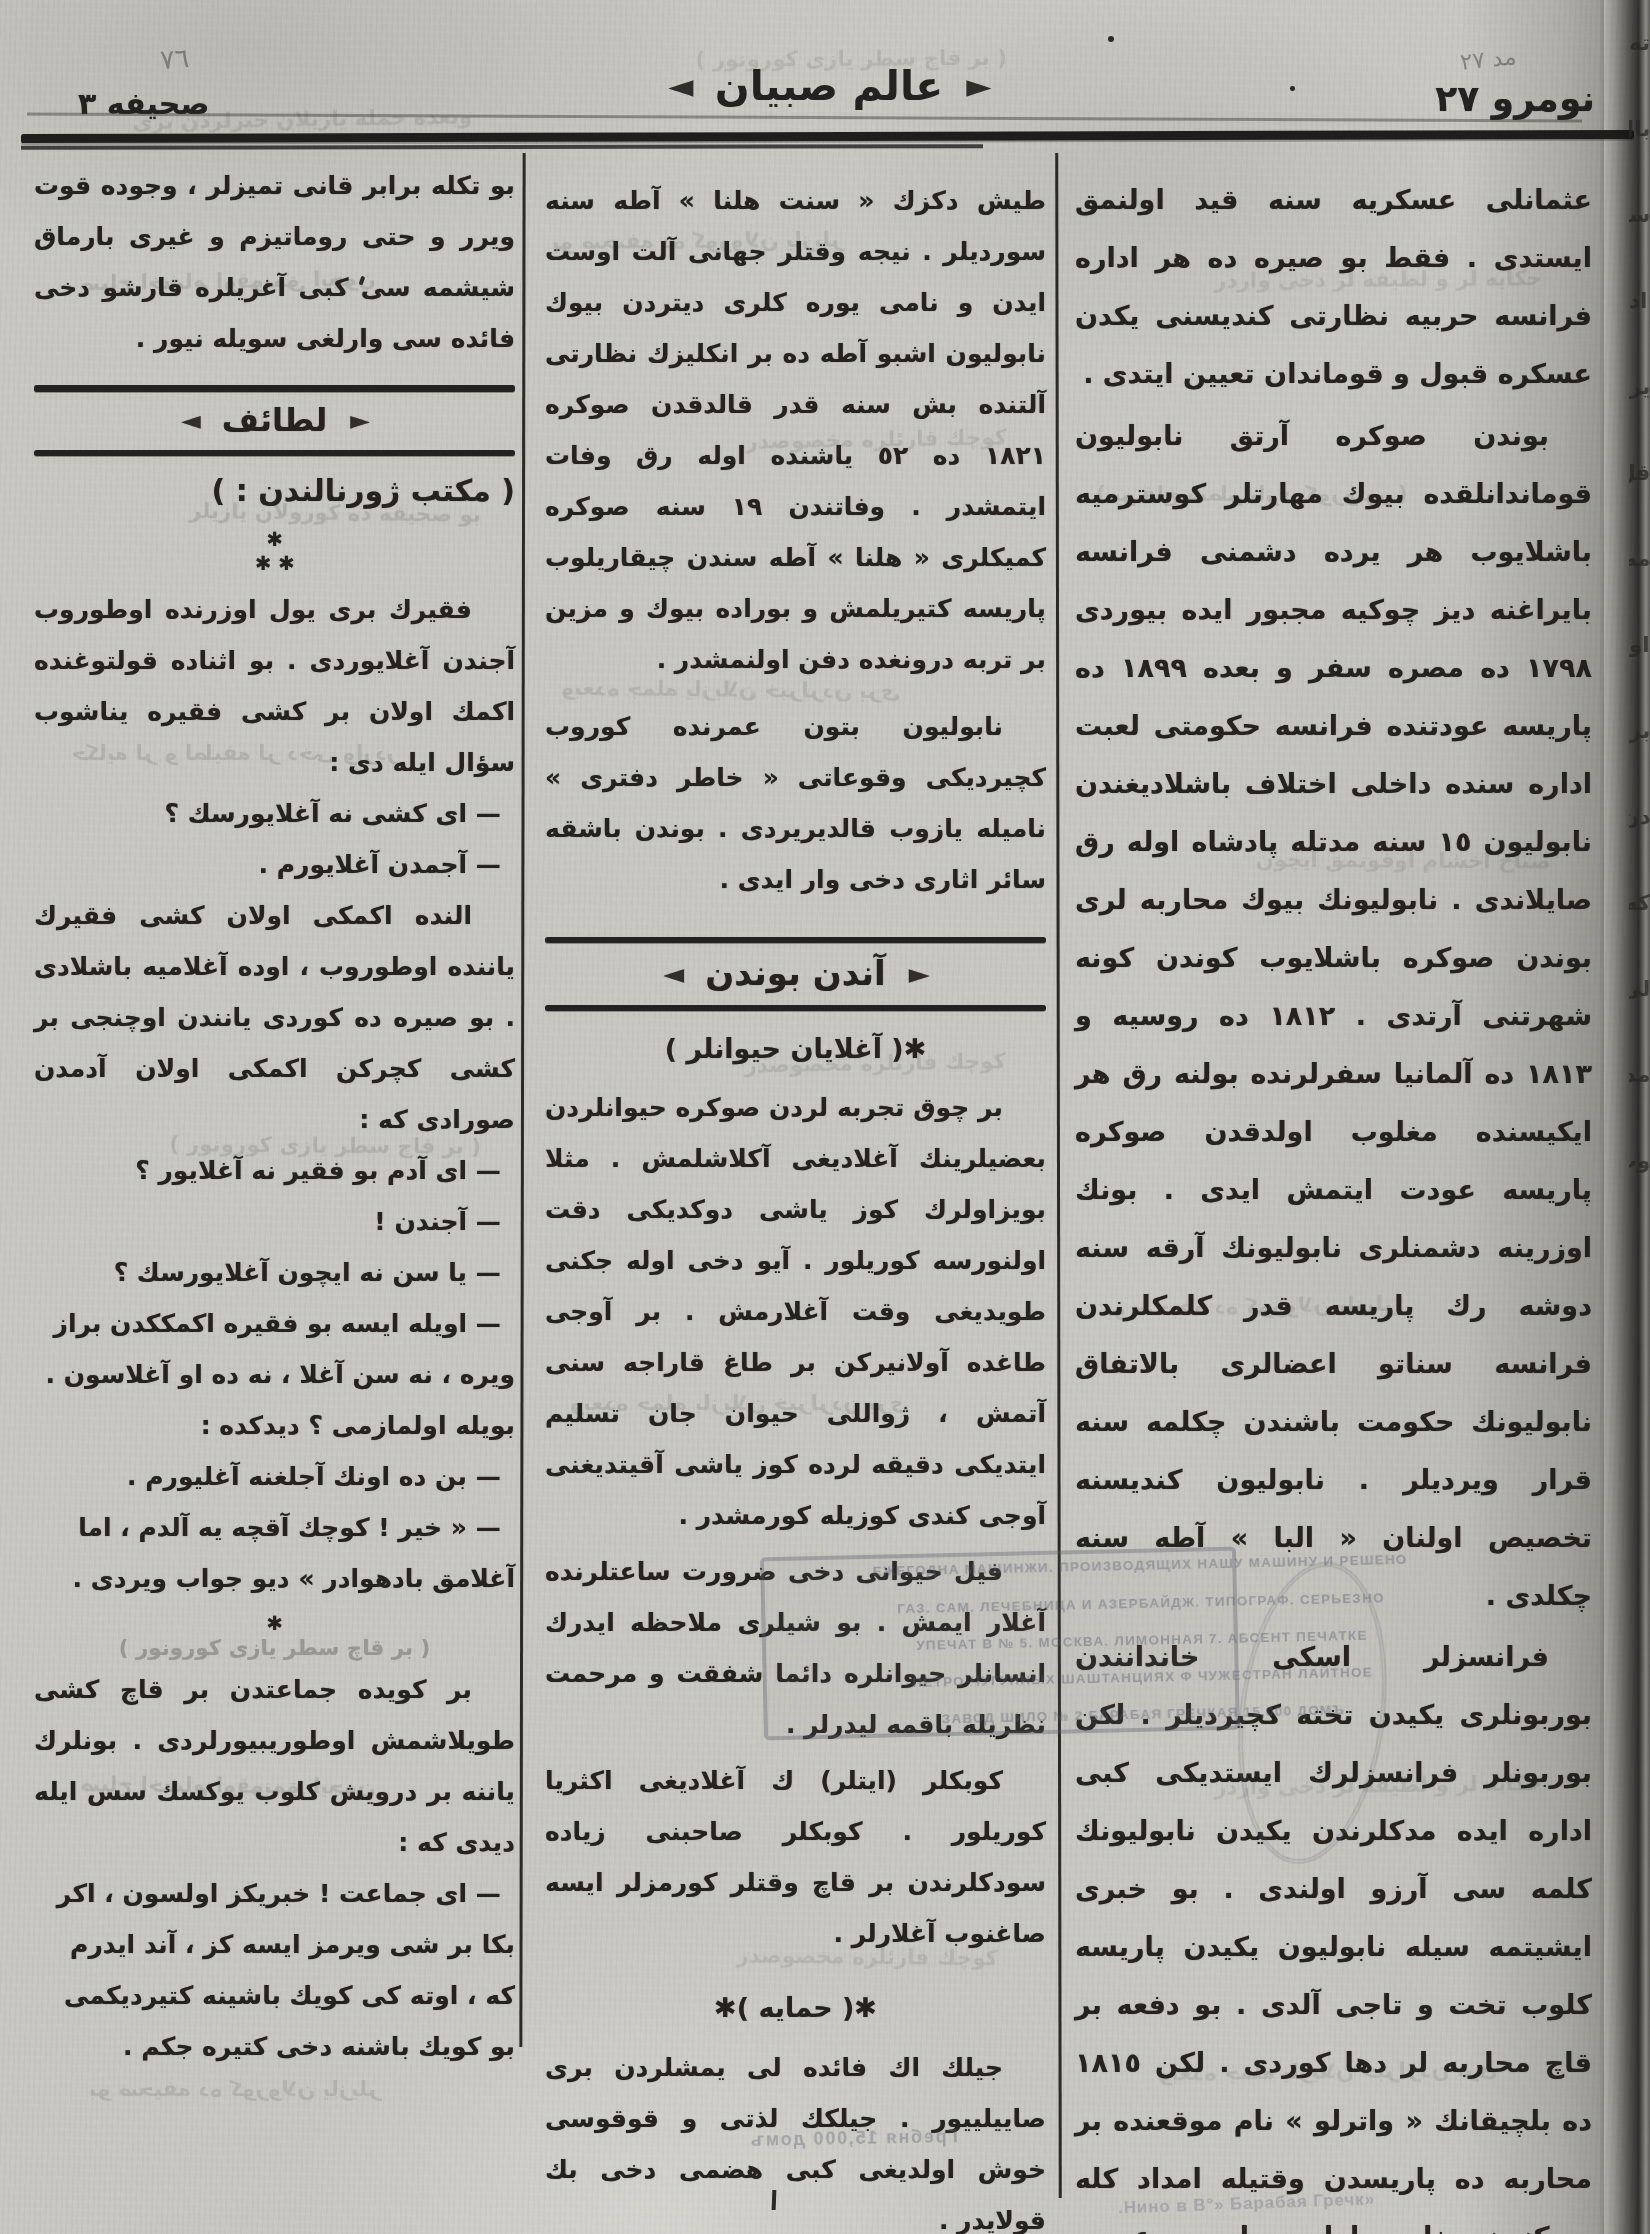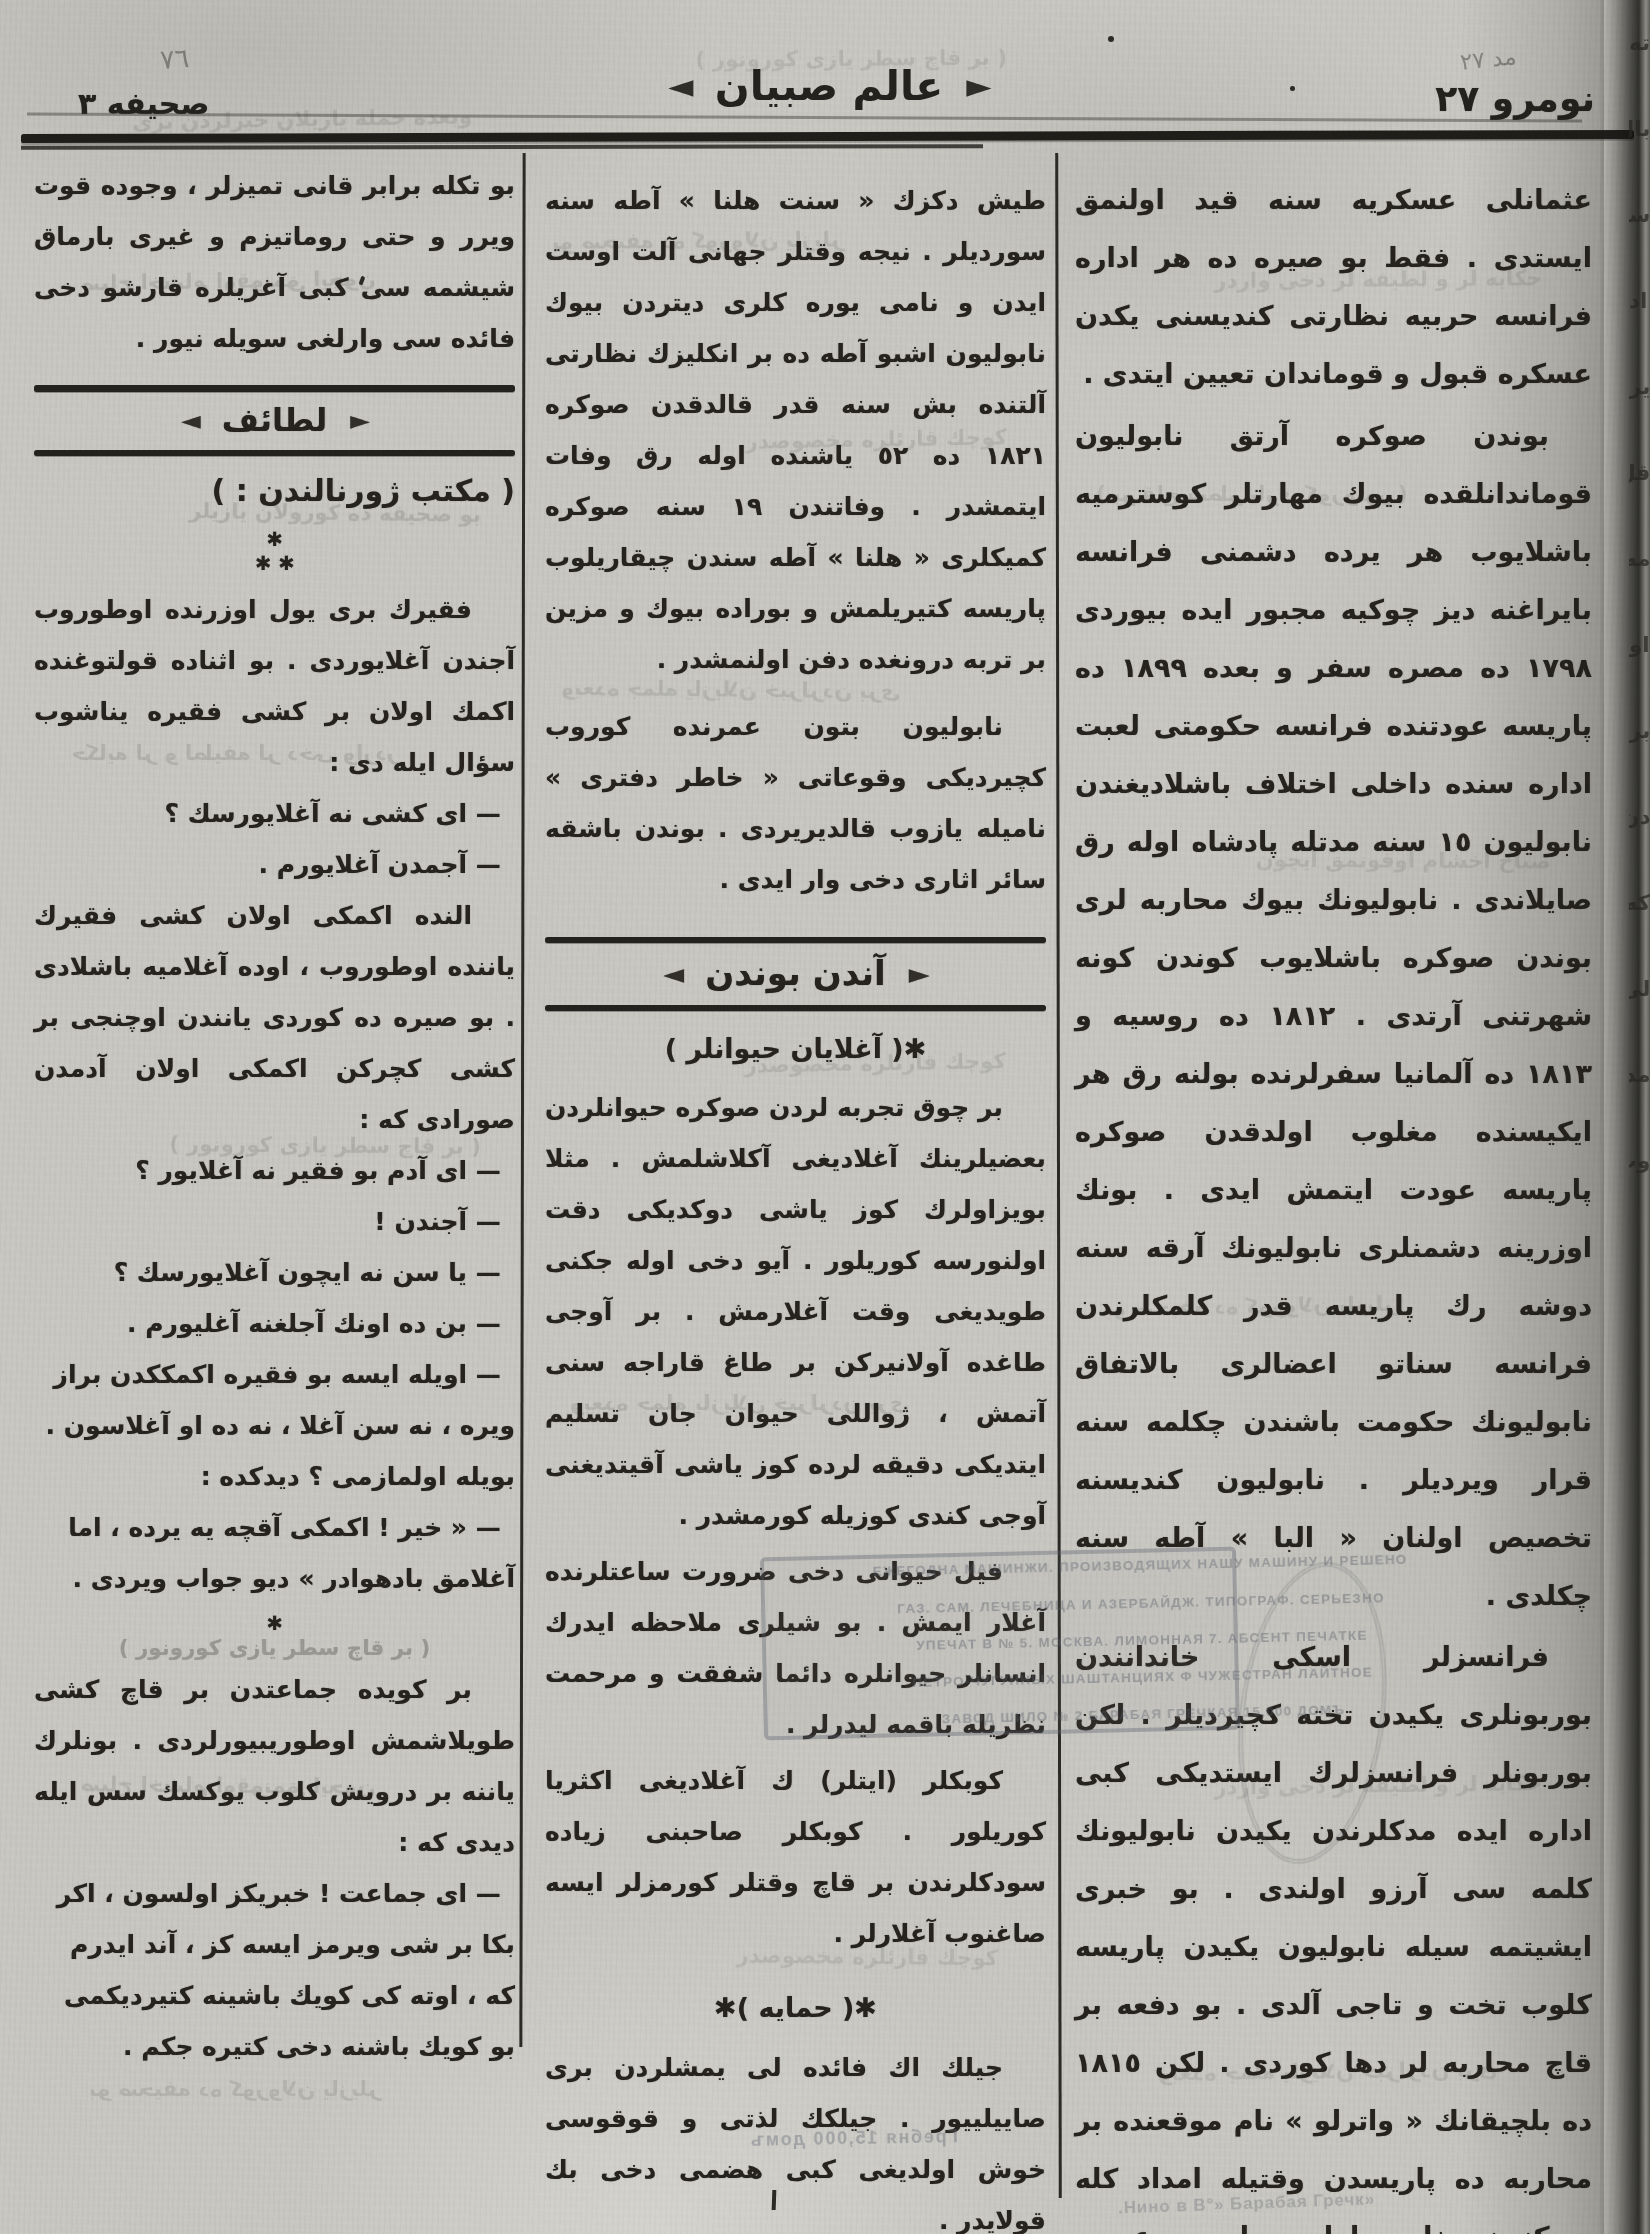--- a/index.html
+++ b/index.html
@@ -144,23 +144,23 @@
     <div class="starsep" style="font-size:19.6px;margin-top:12.5px;">✱</div>
     <div class="starsep" style="font-size:19.6px;">✱   ✱</div>
 
     <p class="p" style="margin-top:9px;">فقيرك برى يول اوزرنده اوطوروب آجندن آغلايوردى . بو اثناده قولتوغنده اكمك اولان بر كشى فقيره يناشوب سؤال ايله دى :</p>
     <p class="dlg">— اى كشى نه آغلايورسك ؟</p>
     <p class="dlg">— آجمدن آغلايورم .</p>
     <p class="p">النده اكمكى اولان كشى فقيرك ياننده اوطوروب ، اوده آغلاميه باشلادى . بو صيره ده كوردى يانندن اوچنجى بر كشى كچركن اكمكى اولان آدمدن صورادى كه :</p>
     <p class="dlg">— اى آدم بو فقير نه آغلايور ؟</p>
     <p class="dlg">— آجندن !</p>
     <p class="dlg">— يا سن نه ايچون آغلايورسك ؟</p>
+    <p class="dlg">— اويله ايسه بو فقيره اكمككدن براز ويره ، نه سن آغلا ، نه ده او آغلاسون . بويله اولمازمى ؟ ديدكده :</p>
     <p class="dlg">— بن ده اونك آجلغنه آغليورم .</p>
-    <p class="dlg">— اويله ايسه بو فقيره اكمككدن براز ويره ، نه سن آغلا ، نه ده او آغلاسون . بويله اولمازمى ؟ ديدكده :</p>
-    <p class="dlg">— « خير ! اكمكى آقچه يه يرده ، اما آغلامق بادهوادر » ديو جواب ويردى .</p>
+    <p class="dlg">— « خير ! كوچك آقچه يه آلدم ، اما آغلامق بادهوادر » ديو جواب ويردى .</p>
 
     <div class="starsep" style="font-size:19.6px;margin-top:7.1px;">✱</div>
     <div class="starsep" style="font-size:21.4px;opacity:.28;filter:blur(0.5px);">( بر قاچ سطر يازى كورونور )</div>
 
     <p class="p" style="margin-top:3.6px;">بر كويده جماعتدن بر قاچ كشى طويلاشمش اوطوريبيورلردى . بونلرك ياننه بر درويش كلوب يوكسك سس ايله ديدى كه :</p>
     <p class="dlg">— اى جماعت ! خبريكز اولسون ، اكر بكا بر شى ويرمز ايسه كز ، آند ايدرم كه ، اوته كى كويك باشينه كتيرديكمى بو كويك باشنه دخى كتيره جكم .</p>
   </div>
 
   <div class="stamp-box">
     <div class="stamp-lines">

